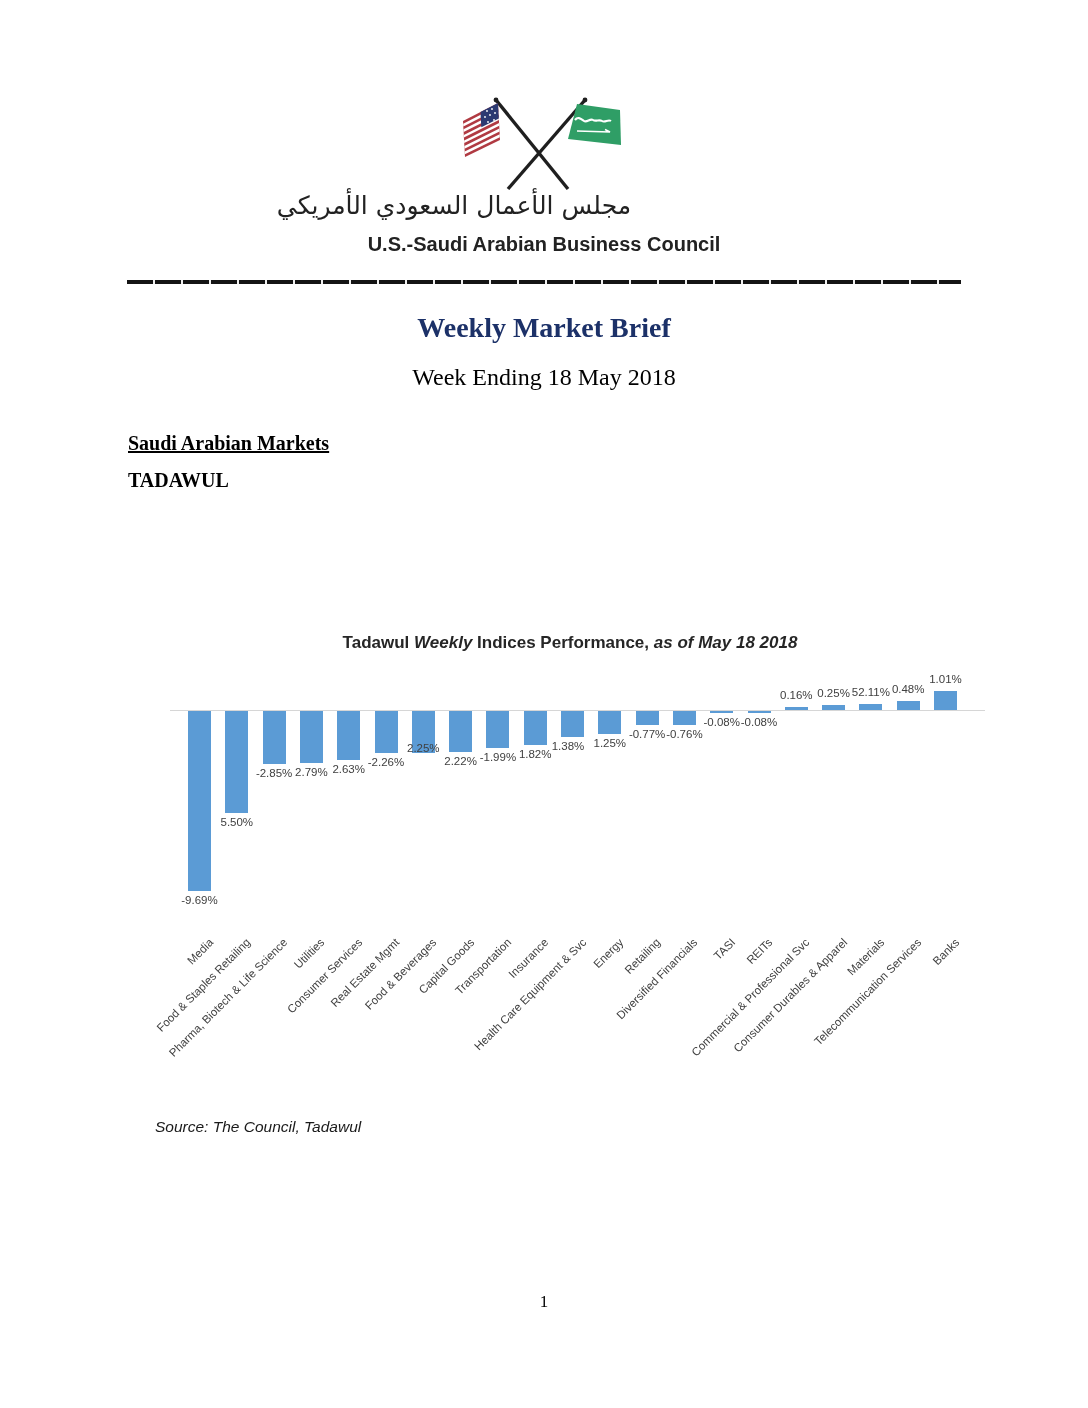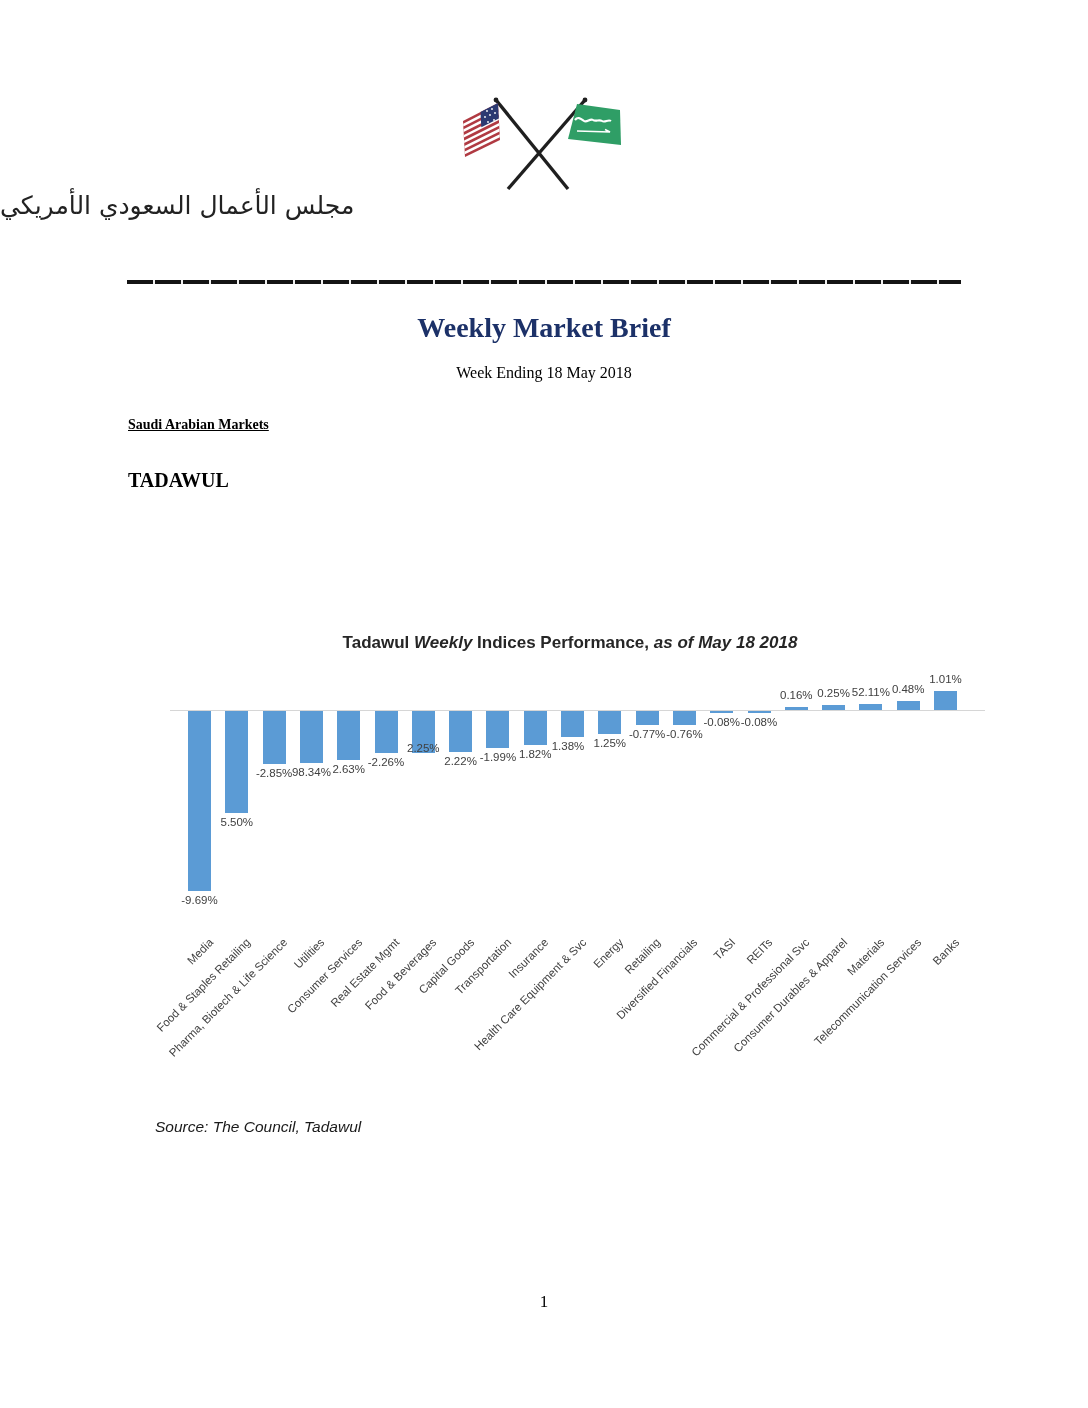--- a/index.html
+++ b/index.html
@@ -1,33 +1,33 @@
 <!DOCTYPE html>
 <html><head>
 <meta charset="utf-8">
 <style>
   html,body{margin:0;padding:0;background:#ffffff;}
   .page{position:relative;width:1088px;height:1408px;background:#fff;overflow:hidden;
         font-family:"Liberation Serif", serif;color:#000;}
   .abs{position:absolute;}
 
   
-  .logo-arabic{top:191px;left:0;width:908px;text-align:left;direction:rtl;
+  .logo-arabic{top:191px;left:0;width:908px;text-align:center;direction:rtl;
     font-family:"DejaVu Sans", sans-serif;font-size:25px;color:#222;letter-spacing:.5px;}
   .logo-english{top:233px;left:0;width:1088px;text-align:center;
     font-family:"Liberation Sans", sans-serif;font-size:20px;font-weight:600;color:#222;}
 
   .divider{top:280px;left:127px;width:834px;height:4px;
     background:repeating-linear-gradient(90deg,#141414 0 26px,#f2f2f2 26px 28px);}
 
   .doc-title{top:312px;left:0;width:1088px;text-align:center;
     font-size:28px;font-weight:bold;color:#1c3168;}
-  .doc-subtitle{top:364px;left:0;width:1088px;text-align:center;font-size:16px;}
+  .doc-subtitle{top:364px;left:0;width:1088px;text-align:center;font-size:24px;}
 
-  .sec-heading{top:417px;left:128px;font-size:14px;font-weight:bold;text-decoration:underline;}
+  .sec-heading{top:432px;left:128px;font-size:20px;font-weight:bold;text-decoration:underline;}
   .sub-heading{top:469px;left:128px;font-size:20px;font-weight:bold;}
   .para1{top:511px;left:128px;width:845px;font-size:19.5px;line-height:28px;text-align:left;}
   .para2{top:1178px;left:128px;width:845px;font-size:19.5px;line-height:28px;}
 
   
   .chart{top:630px;left:120px;width:900px;height:480px;
     font-family:"Liberation Sans", sans-serif;color:#404040;}
   .chart-title{position:absolute;top:3px;left:0;width:900px;text-align:center;
     font-size:17px;font-weight:bold;color:#262626;}
   .chart-title .it{font-style:italic;margin-top:35px;}
@@ -73,20 +73,21 @@
       <circle cx="40" cy="25" r="0.9" fill="#fff"></circle>
     </g>
     <g>
       <path d="M123,9 L166,15 L167,50 L114,44 Z" fill="#2f9e66"></path>
       <path d="M121,25 c3,-4 6,-1 9,1 c3,2 6,-3 9,-1 c3,2 6,-1 9,1 c3,2 6,-2 9,0" stroke="#fff" stroke-width="2.1" fill="none"></path>
       <path d="M123,36 L156,37 L151,34.5" stroke="#fff" stroke-width="1.5" fill="none"></path>
     </g>
   </svg>
 
   <div class="abs logo-arabic">مجلس الأعمال السعودي الأمريكي</div>
+  <div class="abs logo-english">U.S.-Saudi Arabian Business Council</div>
 
   <div class="abs divider"></div>
 
   <div class="abs doc-title">Weekly Market Brief</div>
   <div class="abs doc-subtitle">Week Ending 18 May 2018</div>
 
   <div class="abs sec-heading">Saudi Arabian Markets</div>
   <div class="abs sub-heading">TADAWUL</div>
 
   <div class="abs chart">
@@ -98,21 +99,21 @@
         <div class="bar" style="left: 68px; width: 23px; height: 179.943px; top: 81px; background: rgb(91, 155, 213);"></div>
         <div class="bar-label" style="left: 49.5px; top: 263.943px;">-9.69%</div>
         <div class="cat-label" style="left: -143.5px; top: 306px;">Media</div>
         <div class="bar" style="left: 105.3px; width: 23px; height: 102.135px; top: 81px; background: rgb(91, 155, 213);"></div>
         <div class="bar-label" style="left: 86.8px; top: 186.135px;">5.50%</div>
         <div class="cat-label" style="left: -106.2px; top: 306px;">Food &amp; Staples Retailing</div>
         <div class="bar" style="left: 142.6px; width: 23px; height: 52.9245px; top: 81px; background: rgb(91, 155, 213);"></div>
         <div class="bar-label" style="left: 124.1px; top: 136.924px;">-2.85%</div>
         <div class="cat-label" style="left: -68.9px; top: 306px;">Pharma, Biotech &amp; Life Science</div>
         <div class="bar" style="left: 179.9px; width: 23px; height: 51.8103px; top: 81px; background: rgb(91, 155, 213);"></div>
-        <div class="bar-label" style="left: 161.4px; top: 135.81px;">98.34%</div>
+        <div class="bar-label" style="left: 161.4px; top: 135.81px;">2.79%</div>
         <div class="cat-label" style="left: -31.6px; top: 306px;">Utilities</div>
         <div class="bar" style="left: 217.2px; width: 23px; height: 48.8391px; top: 81px; background: rgb(91, 155, 213);"></div>
         <div class="bar-label" style="left: 198.7px; top: 132.839px;">2.63%</div>
         <div class="cat-label" style="left: 5.7px; top: 306px;">Consumer Services</div>
         <div class="bar" style="left: 254.5px; width: 23px; height: 41.9682px; top: 81px; background: rgb(91, 155, 213);"></div>
         <div class="bar-label" style="left: 236px; top: 125.968px;">-2.26%</div>
         <div class="cat-label" style="left: 43px; top: 306px;">Real Estate Mgmt</div>
         <div class="bar" style="left: 291.8px; width: 23px; height: 41.7825px; top: 81px; background: rgb(91, 155, 213);"></div>
         <div class="bar-label" style="left: 273.3px; top: 112px;">2.25%</div>
         <div class="cat-label" style="left: 80.3px; top: 306px;">Food &amp; Beverages</div>

